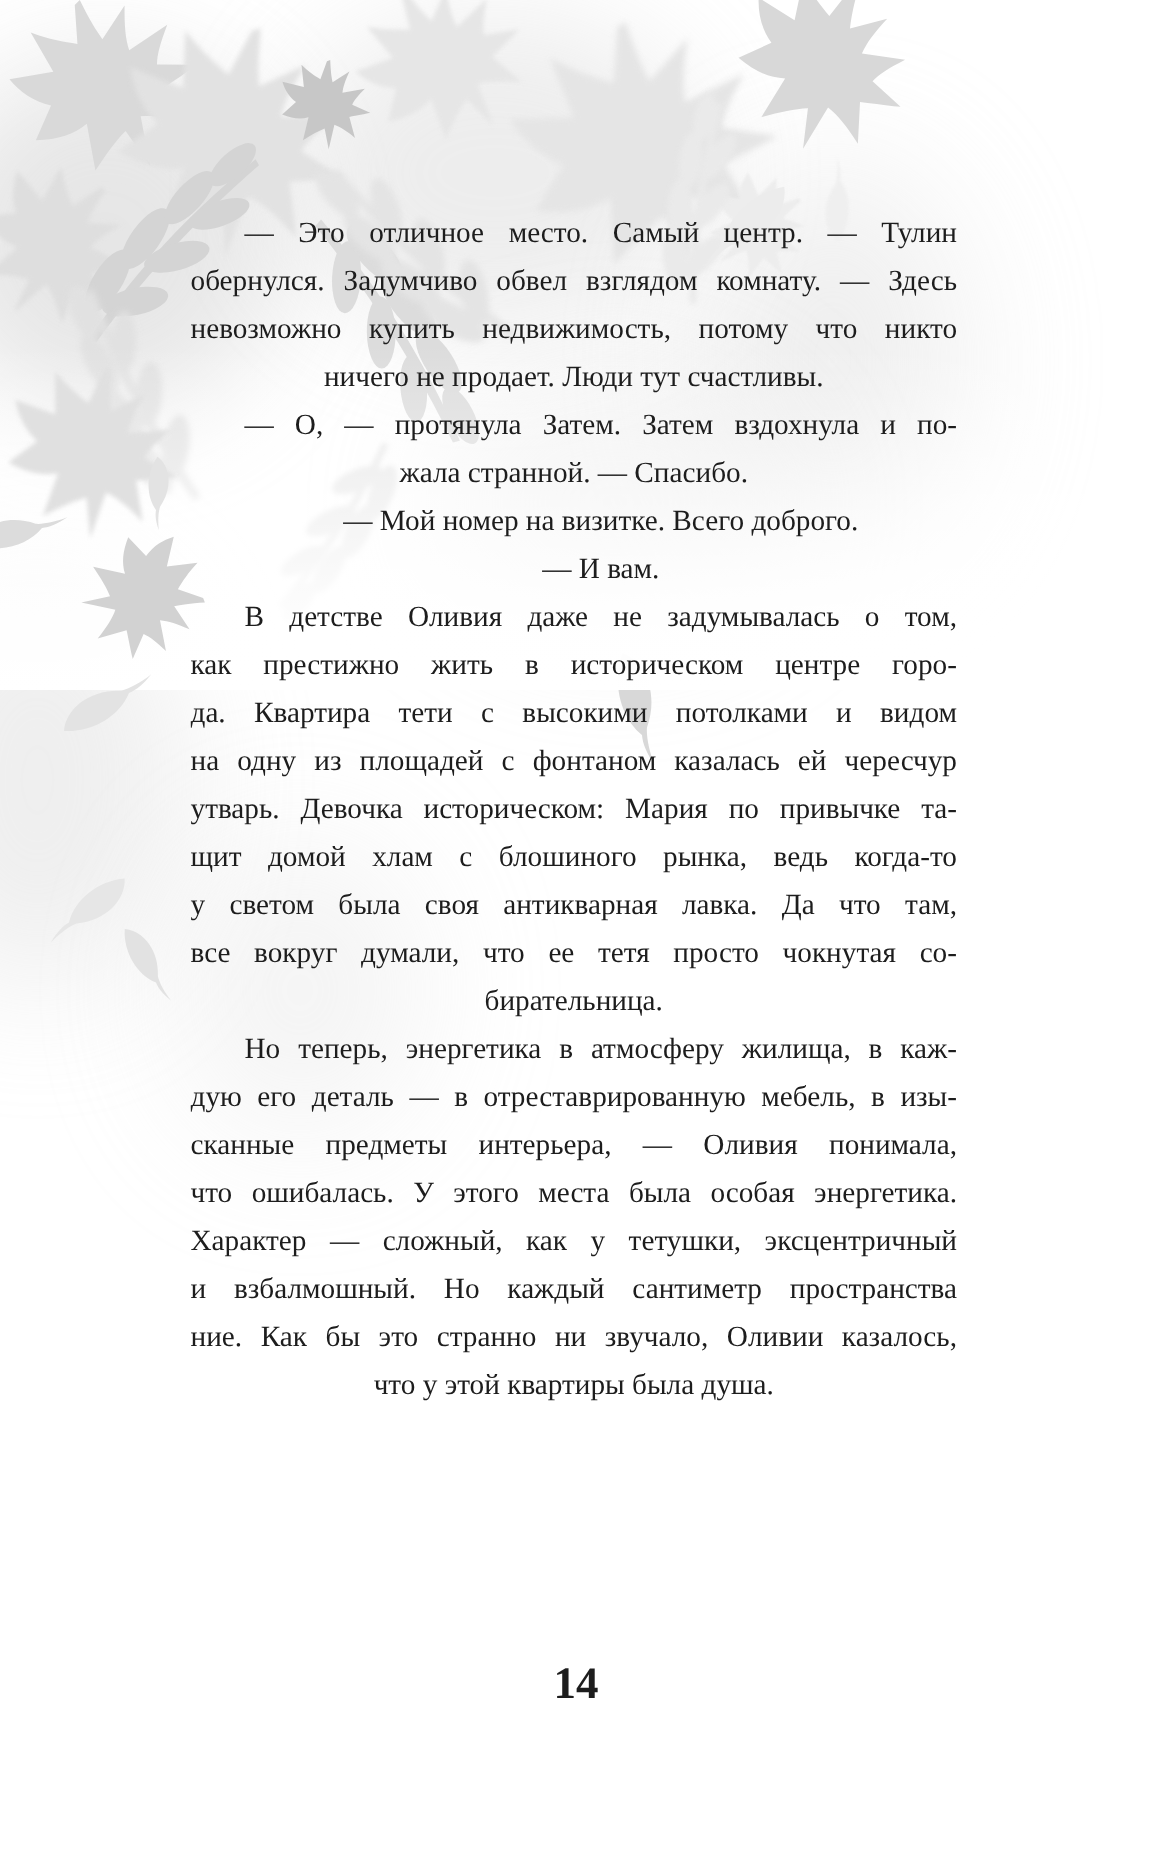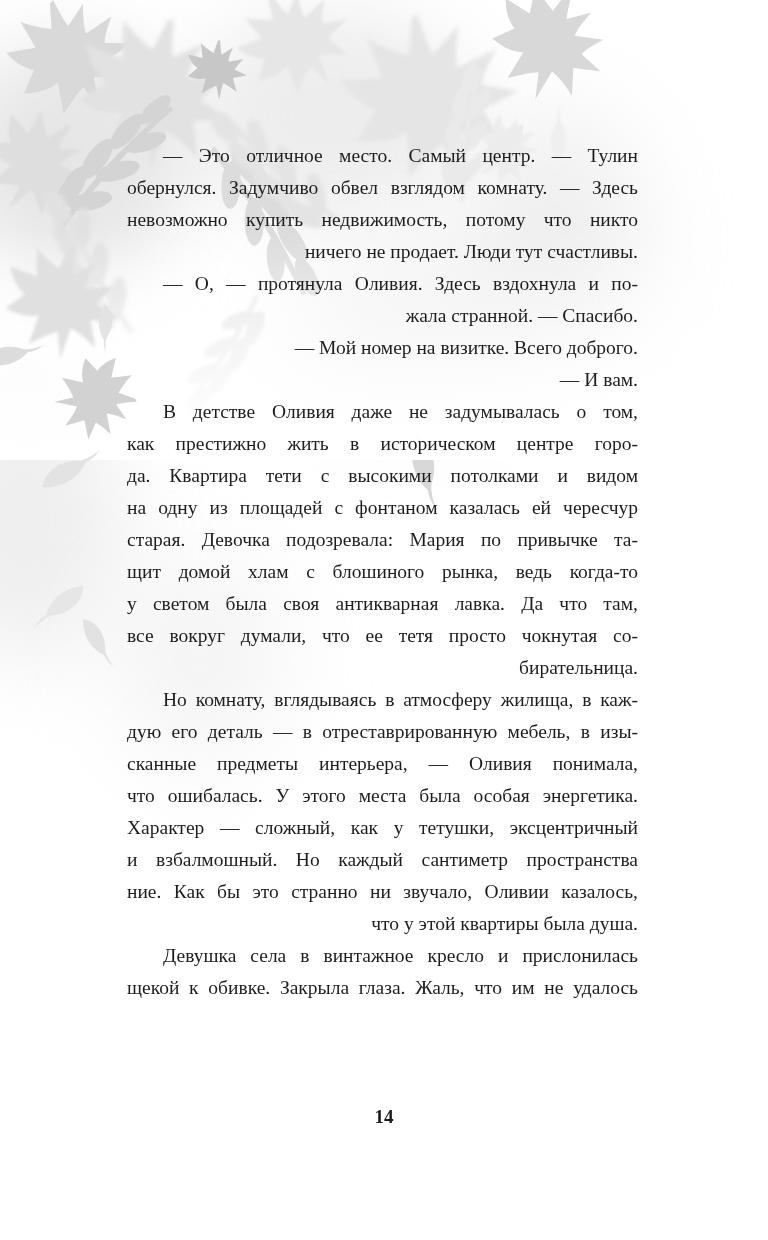--- a/index.html
+++ b/index.html
@@ -31,27 +31,27 @@
     position:absolute;left:127px;top:140px;width:511px;
     z-index:2;
     font-size:19.5px;line-height:32px;color:#1d1d1d;
   }
   .para{margin:0;}
   .line{
     height:32px;overflow:hidden;
     text-align:justify;
     text-align-last:justify;
   }
-  .line-end{text-align:right;text-align-last:auto;}
+  .line-end{text-align:center;text-align-last:auto;}
   .line-indent{padding-left:36px;}
   .page-number{
     position:absolute;left:0;top:1106px;width:768px;
     z-index:2;
     text-align:center;
-    font-size:19px;font-weight:bold;color:#1d1d1d;
+    font-size:30px;font-weight:bold;color:#1d1d1d;
   }
 </style>
 </head>
 <body>
 
 <div class="page">
 
   <div class="decor">
     <div class="blob b1"></div>
     <div class="blob b2"></div>
@@ -108,51 +108,47 @@
   </div>
 
   <div class="text-block">
       <div class="para">
         <div class="line line-indent">— Это отличное место. Самый центр. — Тулин</div>
         <div class="line">обернулся. Задумчиво обвел взглядом комнату. — Здесь</div>
         <div class="line">невозможно купить недвижимость, потому что никто</div>
         <div class="line line-end">ничего не продает. Люди тут счастливы.</div>
       </div>
       <div class="para">
-        <div class="line line-indent">— О, — протянула Оливия. Здесь вздохнула и по-</div>
+        <div class="line line-indent">— О, — протянула Затем. Затем вздохнула и по-</div>
         <div class="line line-end">жала странной. — Спасибо.</div>
       </div>
       <div class="para">
         <div class="line line-end line-indent">— Мой номер на визитке. Всего доброго.</div>
       </div>
       <div class="para">
         <div class="line line-end line-indent">— И вам.</div>
       </div>
       <div class="para">
         <div class="line line-indent">В детстве Оливия даже не задумывалась о том,</div>
         <div class="line">как престижно жить в историческом центре горо-</div>
         <div class="line">да. Квартира тети с высокими потолками и видом</div>
         <div class="line">на одну из площадей с фонтаном казалась ей чересчур</div>
-        <div class="line">старая. Девочка подозревала: Мария по привычке та-</div>
+        <div class="line">утварь. Девочка историческом: Мария по привычке та-</div>
         <div class="line">щит домой хлам с блошиного рынка, ведь когда-то</div>
         <div class="line">у светом была своя антикварная лавка. Да что там,</div>
         <div class="line">все вокруг думали, что ее тетя просто чокнутая со-</div>
         <div class="line line-end">бирательница.</div>
       </div>
       <div class="para">
-        <div class="line line-indent">Но комнату, вглядываясь в атмосферу жилища, в каж-</div>
+        <div class="line line-indent">Но теперь, энергетика в атмосферу жилища, в каж-</div>
         <div class="line">дую его деталь — в отреставрированную мебель, в изы-</div>
         <div class="line">сканные предметы интерьера, — Оливия понимала,</div>
         <div class="line">что ошибалась. У этого места была особая энергетика.</div>
         <div class="line">Характер — сложный, как у тетушки, эксцентричный</div>
         <div class="line">и взбалмошный. Но каждый сантиметр пространства</div>
         <div class="line">ние. Как бы это странно ни звучало, Оливии казалось,</div>
         <div class="line line-end">что у этой квартиры была душа.</div>
       </div>
-      <div class="para">
-        <div class="line line-indent">Девушка села в винтажное кресло и прислонилась</div>
-        <div class="line">щекой к обивке. Закрыла глаза. Жаль, что им не удалось</div>
-      </div>
     </div>
 
   <div class="page-number">14</div>
 
 </div>
 
 </body></html>

